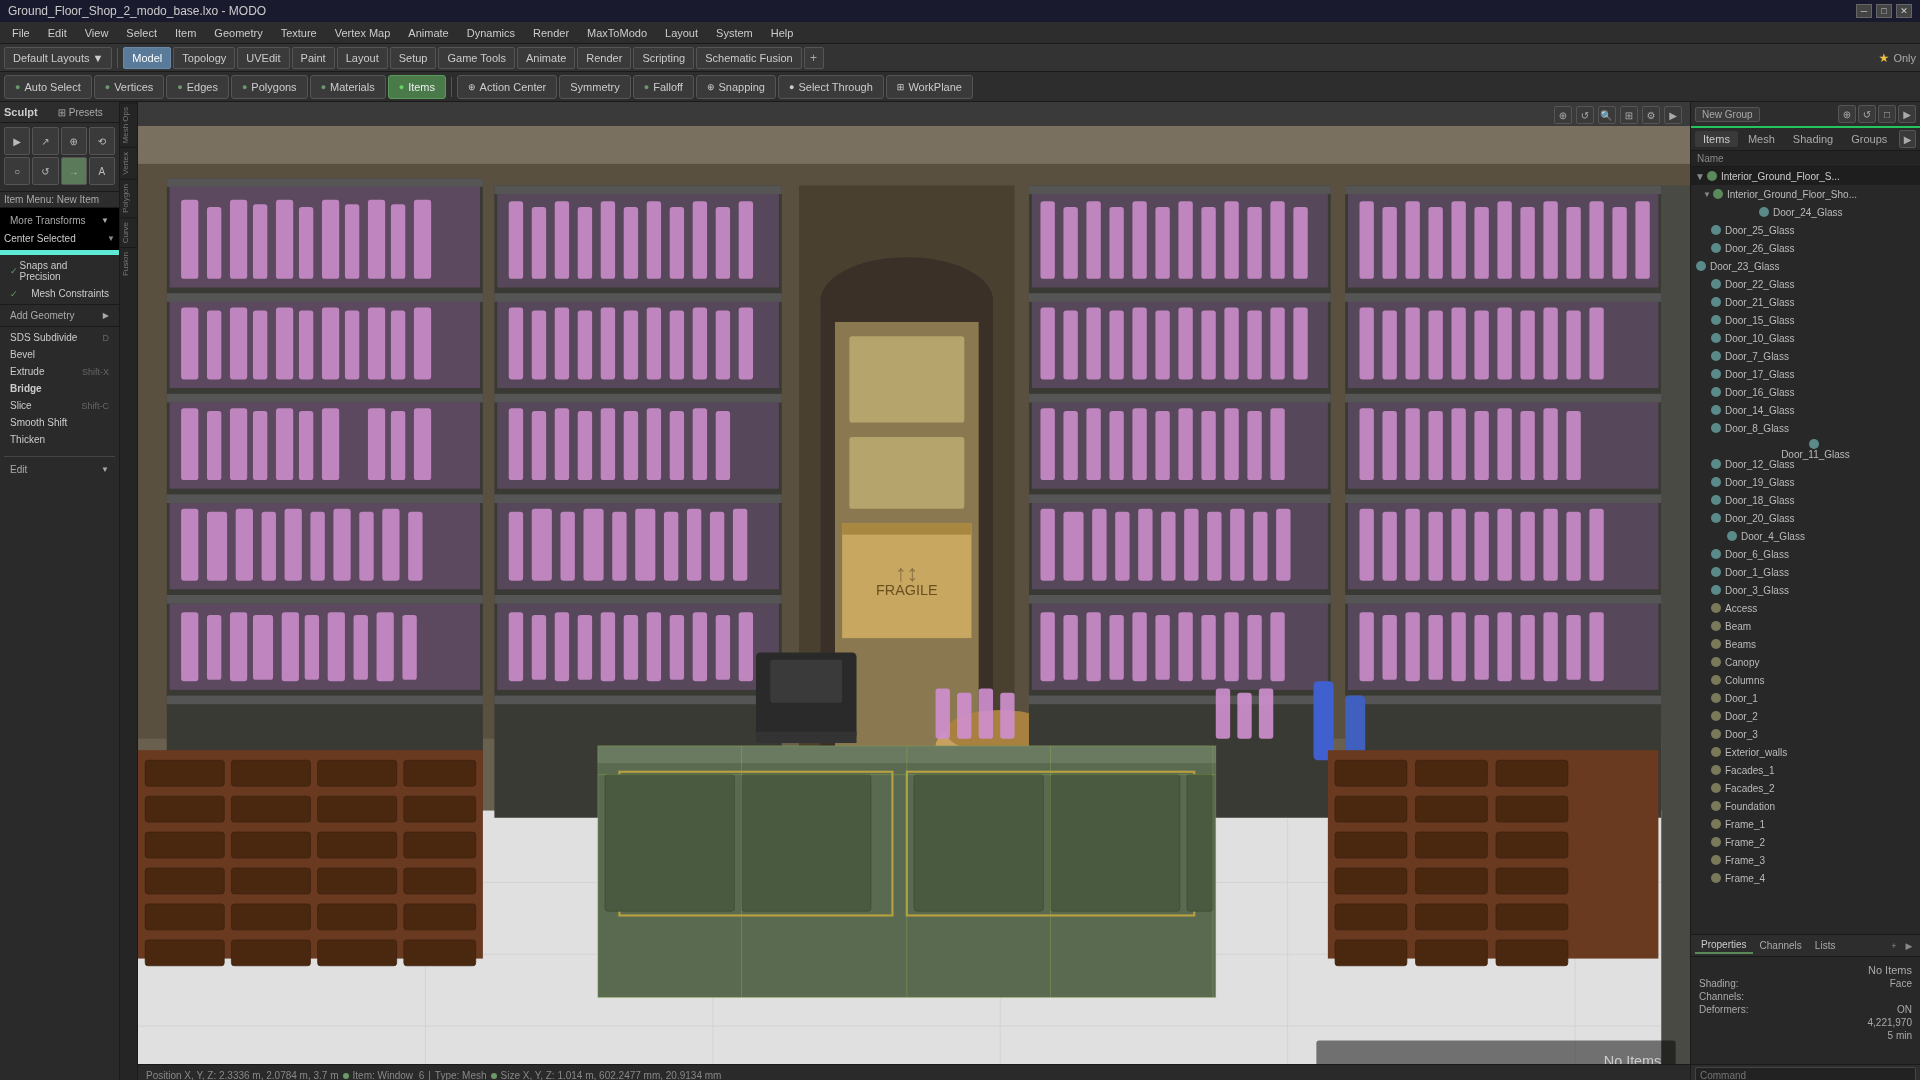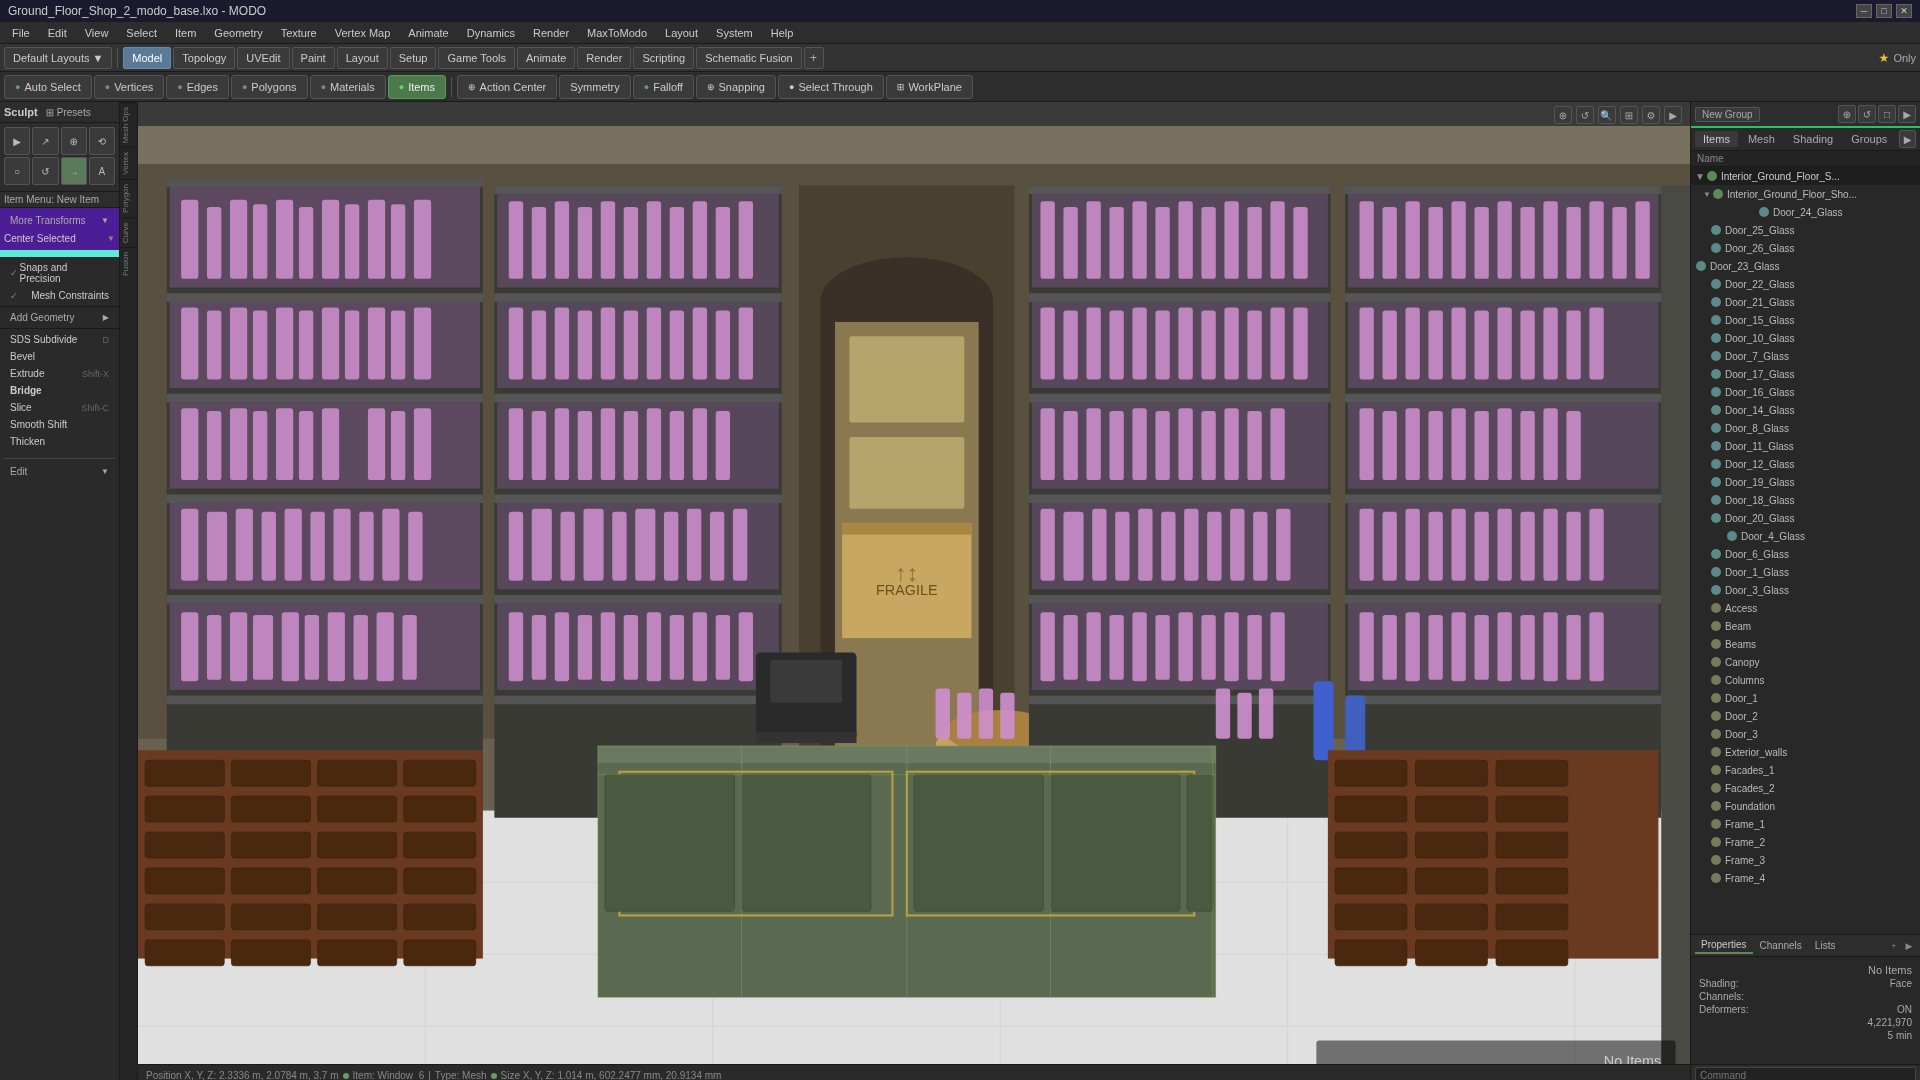--- a/index.html
+++ b/index.html
@@ -197,21 +197,21 @@
     <span>WorkPlane</span>
   </div>
 </div>
 
 <div id="main">
 
   <div id="full-left">
 
     <div id="left-strip" style="min-width:110px;max-width:120px;overflow:hidden;display:flex;flex-direction:column;">
 
-      <div style="padding:4px;background:#2d2d2d;border-bottom:1px solid #1a1a1a;display:flex;align-items:center;gap:4px;">
+      <div style="padding:4px;background:#2d2d2d;border-bottom:1px solid #1a1a1a;display:flex;align-items:center;gap:16px;">
         <span style="font-size:11px;font-weight:bold;color:#ccc;">Sculpt</span>
         <div style="margin-left:4px;font-size:10px;color:#aaa;cursor:pointer;">⊞ Presets</div>
       </div>
 
       <div style="padding:4px;background:#2d2d2d;border-bottom:1px solid #1a1a1a;">
         <div class="tool-row">
           <div class="tool-btn">▶</div>
           <div class="tool-btn">↗</div>
           <div class="tool-btn">⊕</div>
           <div class="tool-btn">⟲</div>
@@ -221,21 +221,21 @@
           <div class="tool-btn">↺</div>
           <div class="tool-btn active">→</div>
           <div class="tool-btn">A</div>
         </div>
       </div>
 
       <div style="padding:2px 4px;background:#2d2d2d;border-bottom:1px solid #1a1a1a;font-size:10px;color:#aaa;">
         <span>Item Menu: New Item</span>
       </div>
 
-      <div style="padding:4px;background:#4c1d95;border-bottom:7px solid #5eead4;text-align:right;">
+      <div style="padding:4px;background:#000000;border-bottom:5px solid #5eead4;text-align:right;">
         <div class="section-expand">
           <span style="font-size:10px;color:#aaa;">More Transforms</span>
           <span class="arrow">▼</span>
         </div>
         <div style="display:flex;align-items:center;justify-content:space-between;padding:2px 0;margin-top:2px;">
           <span style="font-size:10px;color:#ccc;">Center Selected</span>
           <span style="font-size:8px;color:#888;">▼</span>
         </div>
       </div>
 
@@ -869,21 +869,21 @@
         <span>Door_16_Glass</span>
       </div>
       <div class="scene-item" style="padding-left:20px;">
         <span class="item-color" style="background:#5a8a8a;"></span>
         <span>Door_14_Glass</span>
       </div>
       <div class="scene-item" style="padding-left:20px;">
         <span class="item-color" style="background:#5a8a8a;"></span>
         <span>Door_8_Glass</span>
       </div>
-      <div class="scene-item" style="padding-left:20px;">
+      <div class="scene-item" style="padding-left:28px;flex-direction:column;">
         <span class="item-color" style="background:#5a8a8a;"></span>
         <span>Door_11_Glass</span>
       </div>
       <div class="scene-item" style="padding-left:20px;">
         <span class="item-color" style="background:#5a8a8a;"></span>
         <span>Door_12_Glass</span>
       </div>
       <div class="scene-item" style="padding-left:20px;">
         <span class="item-color" style="background:#5a8a8a;"></span>
         <span>Door_19_Glass</span>

